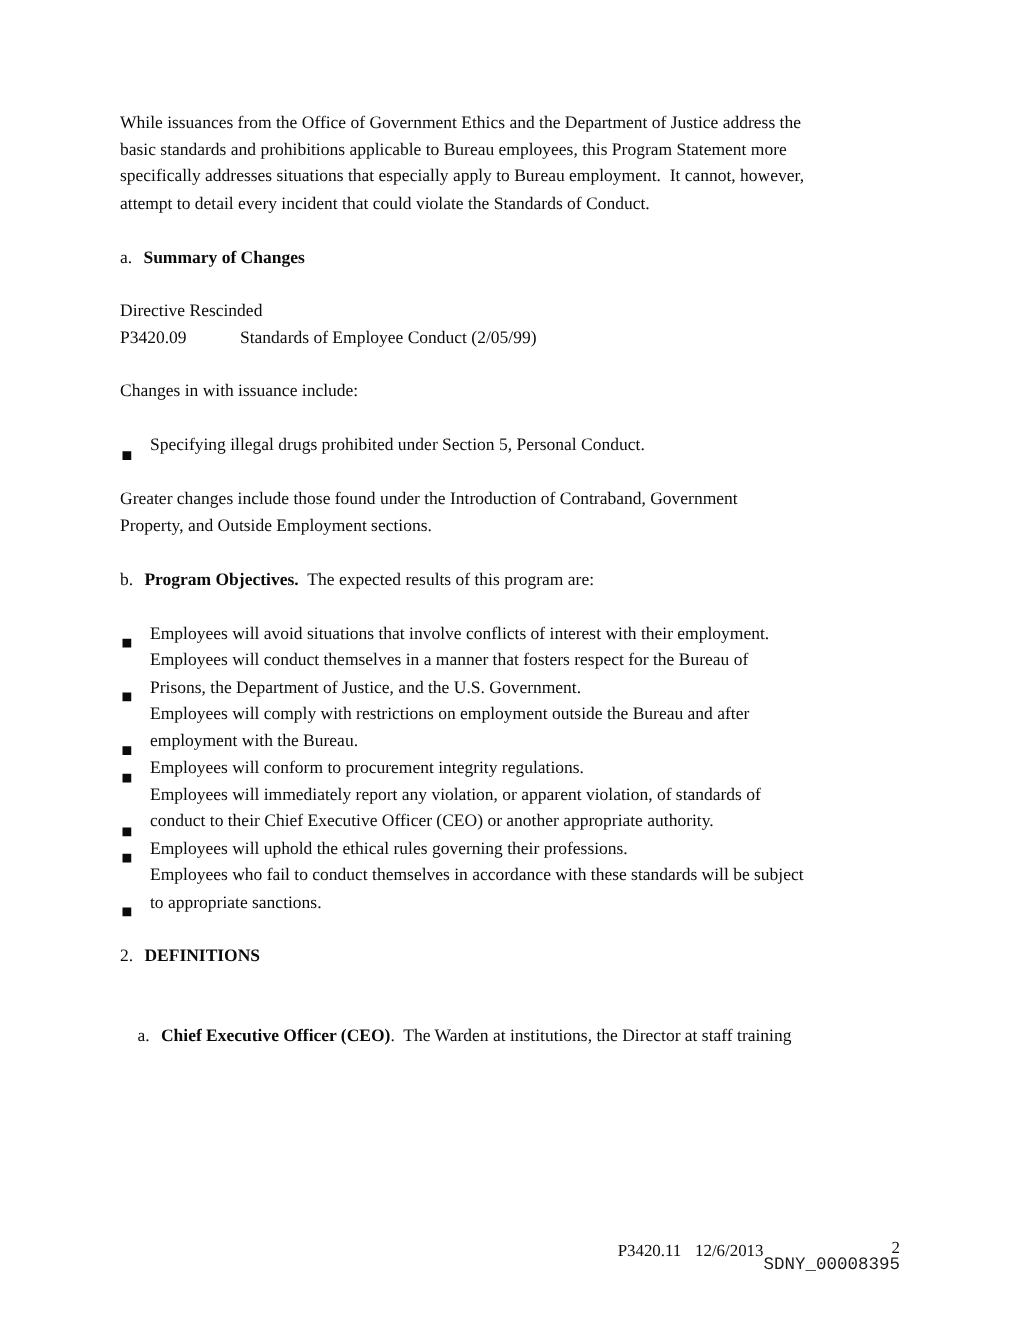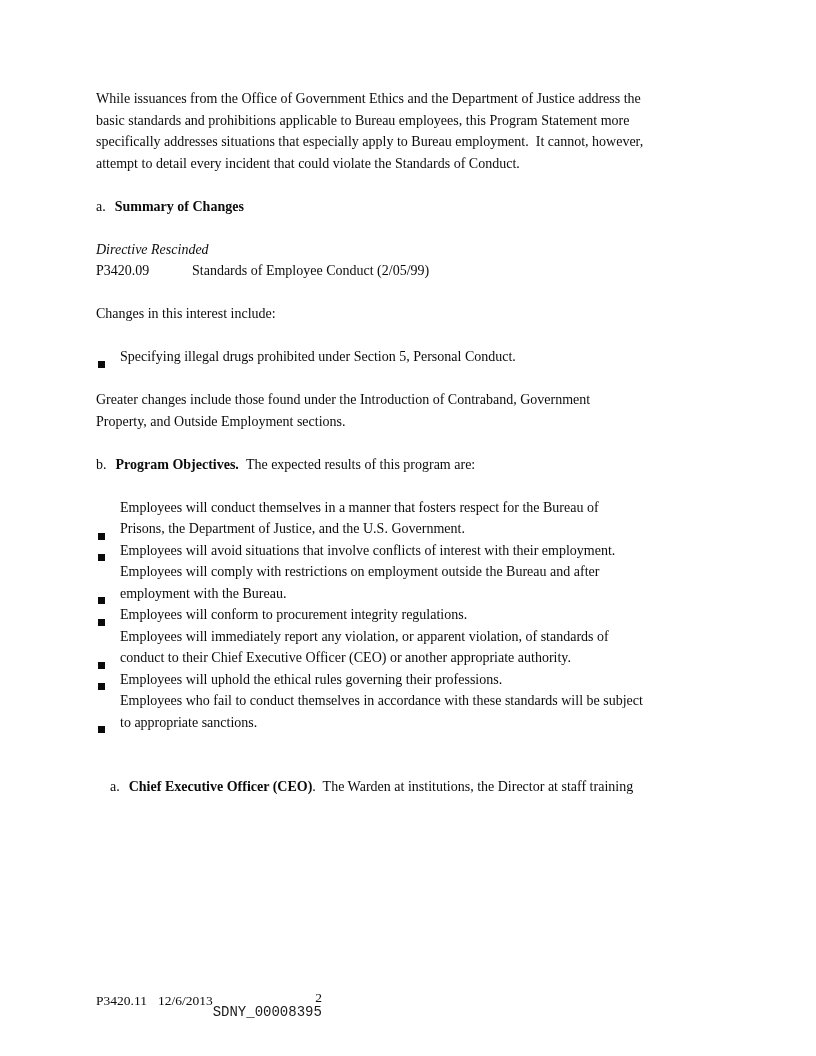--- a/index.html
+++ b/index.html
@@ -13,37 +13,37 @@
     font-family: "Liberation Serif", "DejaVu Serif", serif;
     font-size: 14px;
     line-height: 21.5px;
     color: #0b0b0b;
     padding: 88px 96px 0 96px;
     overflow: hidden;
   }
   .block { margin: 0 0 21.5px 0; }
   .ws { white-space: pre-wrap; }
   .bold { font-weight: bold; text-align: right; }
-  .italic { font-style: italic; }
+  .italic { }
   .h-title { font-weight: bold; margin-left: 9px; }
   .h-rest { margin-left: 7px; }
   .dir-num { display: inline-block; width: 96px; }
   .bullet-row { display: flex; align-items: flex-end; }
   .sq {
     flex: 0 0 auto;
     width: 7px; height: 7px;
     background: #0b0b0b;
     margin: 7px 0 0 2px;
   }
   .bullet-text { margin-left: 15px; white-space: pre-wrap; }
   .footer {
     position: absolute;
     left: 96px; right: 96px; bottom: 38px;
     display: flex;
-    justify-content: flex-start;
+    justify-content: flex-end;
     align-items: flex-start;
   }
   .f-left { font-size: 13.5px; }
   .f-date { margin-left: 11px; }
   .f-right { text-align: right; }
   .f-page { font-size: 13.5px; line-height: 16px; }
   .f-bates {
     font-family: Liberation Mono, monospace;
     font-size: 14px;
     line-height: 12px;
@@ -64,45 +64,45 @@
     <span>a.</span><span class="h-title">Summary of Changes</span>
   </div>
 
   <div class="block">
     <div class="italic">Directive Rescinded</div>
     <div>
       <span class="dir-num">P3420.09</span><span>Standards of Employee Conduct (2/05/99)</span>
     </div>
   </div>
 
-  <div class="block ws">Changes in this interest include:</div>
+  <div class="block ws">Changes in with issuance include:</div>
 
   <div class="block">
     <div class="bullet-row">
       <span class="sq"></span>
       <div class="bullet-text">Specifying illegal drugs prohibited under Section 5, Personal Conduct.</div>
     </div>
   </div>
 
   <div class="block ws">Greater changes include those found under the Introduction of Contraband, Government
 Property, and Outside Employment sections.</div>
 
   <div class="block">
     <span>b.</span><span class="h-title">Program Objectives.</span><span class="h-rest">The expected results of this program are:</span>
   </div>
 
   <div class="block">
     <div class="bullet-row">
       <span class="sq"></span>
-      <div class="bullet-text">Employees will conduct themselves in a manner that fosters respect for the Bureau of
-Prisons, the Department of Justice, and the U.S. Government.</div>
+      <div class="bullet-text">Employees will avoid situations that involve conflicts of interest with their employment.</div>
     </div>
     <div class="bullet-row">
       <span class="sq"></span>
-      <div class="bullet-text">Employees will avoid situations that involve conflicts of interest with their employment.</div>
+      <div class="bullet-text">Employees will conduct themselves in a manner that fosters respect for the Bureau of
+Prisons, the Department of Justice, and the U.S. Government.</div>
     </div>
     <div class="bullet-row">
       <span class="sq"></span>
       <div class="bullet-text">Employees will comply with restrictions on employment outside the Bureau and after
 employment with the Bureau.</div>
     </div>
     <div class="bullet-row">
       <span class="sq"></span>
       <div class="bullet-text">Employees will conform to procurement integrity regulations.</div>
     </div>
@@ -115,20 +115,23 @@
       <span class="sq"></span>
       <div class="bullet-text">Employees will uphold the ethical rules governing their professions.</div>
     </div>
     <div class="bullet-row">
       <span class="sq"></span>
       <div class="bullet-text">Employees who fail to conduct themselves in accordance with these standards will be subject
 to appropriate sanctions.</div>
     </div>
   </div>
 
+  <div class="block">
+    <span>2.</span><span class="h-title">DEFINITIONS</span>
+  </div>
 
 
   <div class="block ws">
     <span>a.</span><span class="bold h-title">Chief Executive Officer (CEO)</span><span class="ws">.  The Warden at institutions, the Director at staff training</span>
   </div>
 
   <div class="footer">
     <div class="f-left">
       <span>P3420.11</span><span class="f-date">12/6/2013</span>
     </div>

